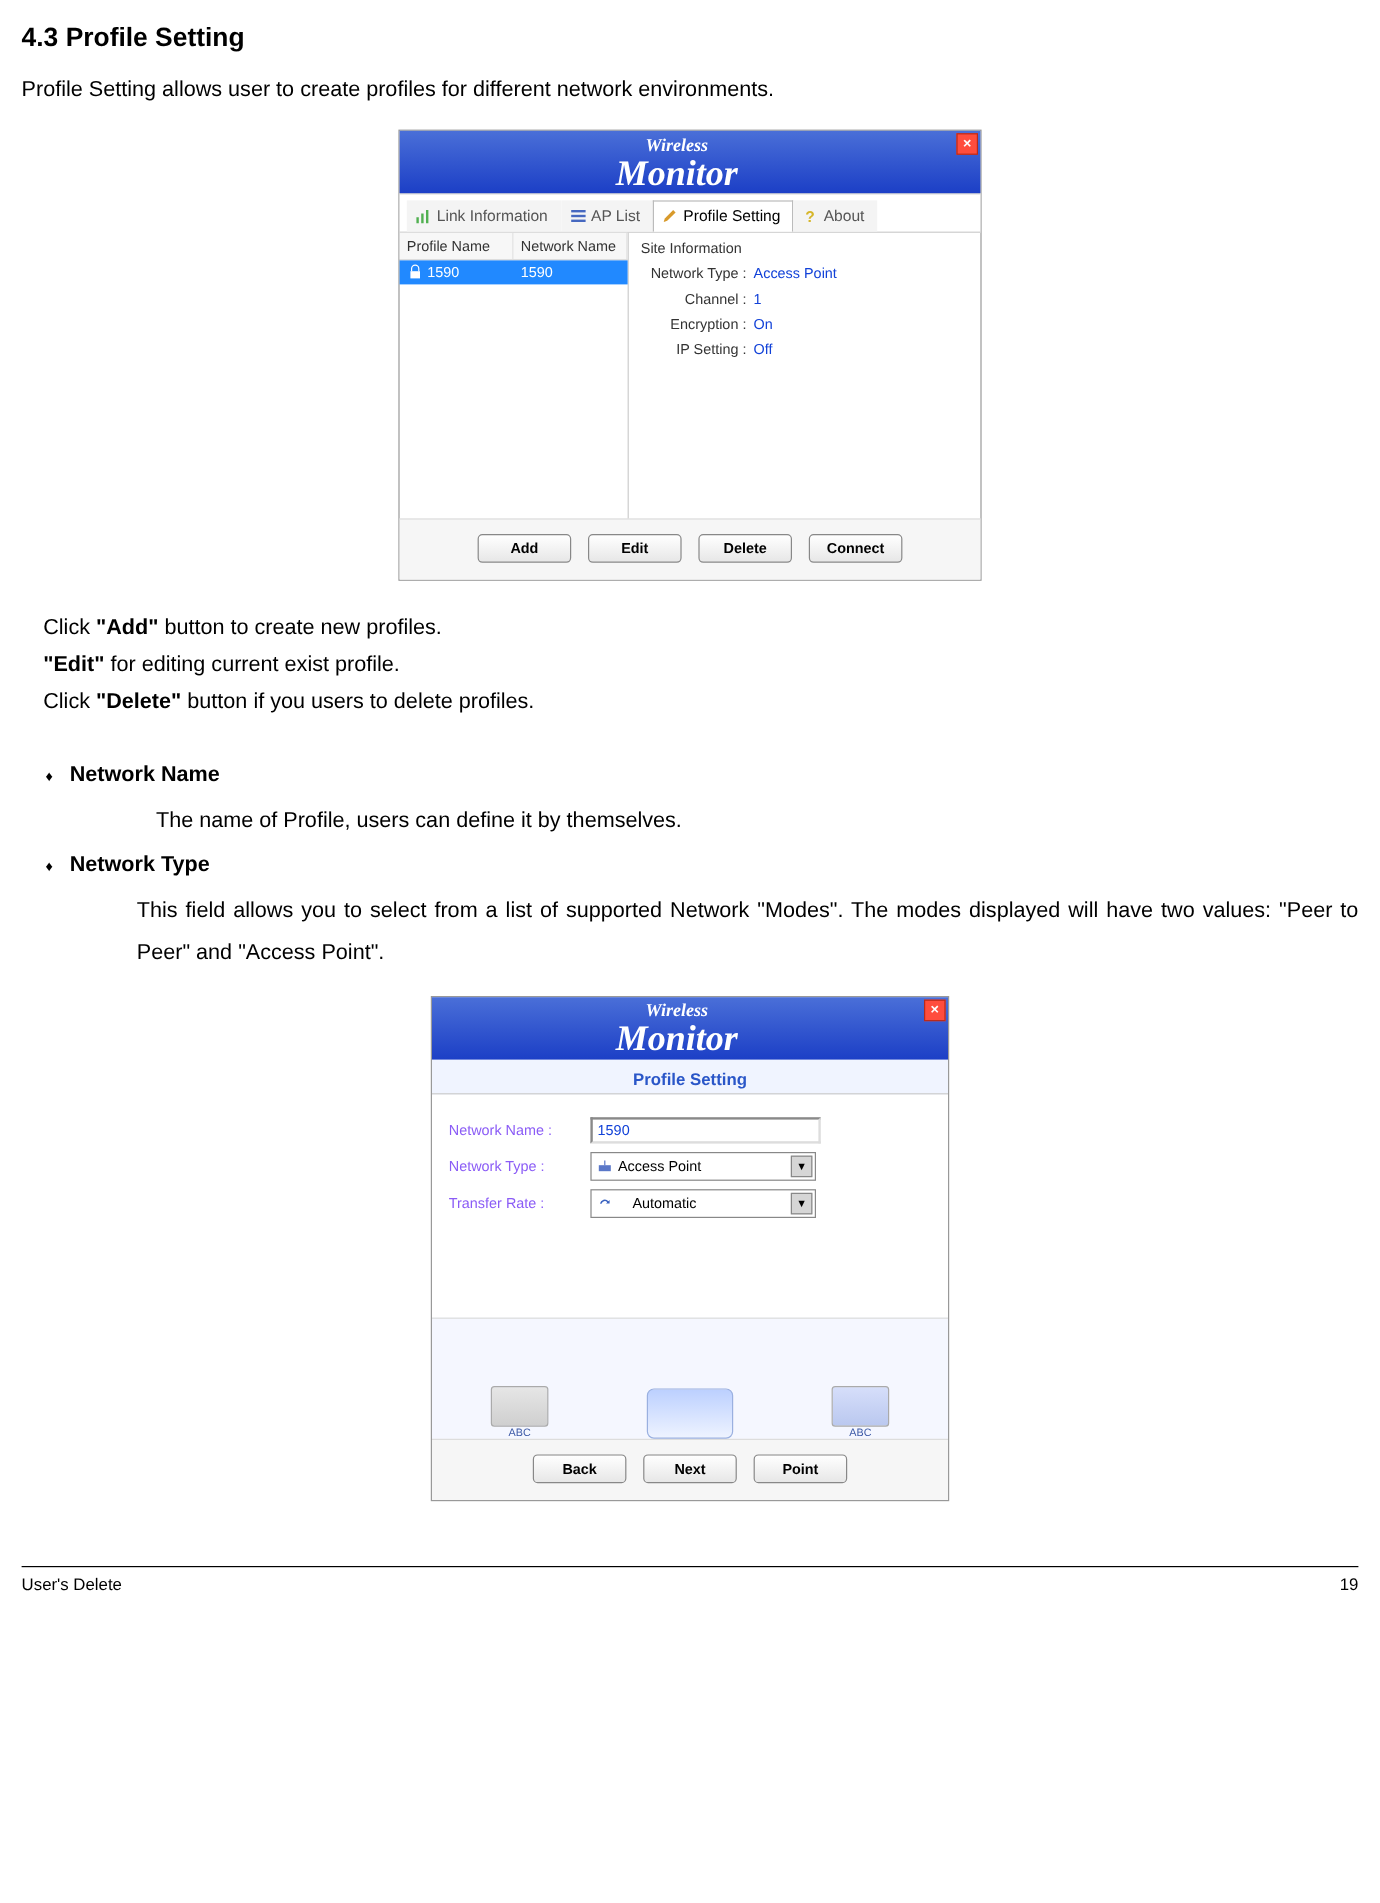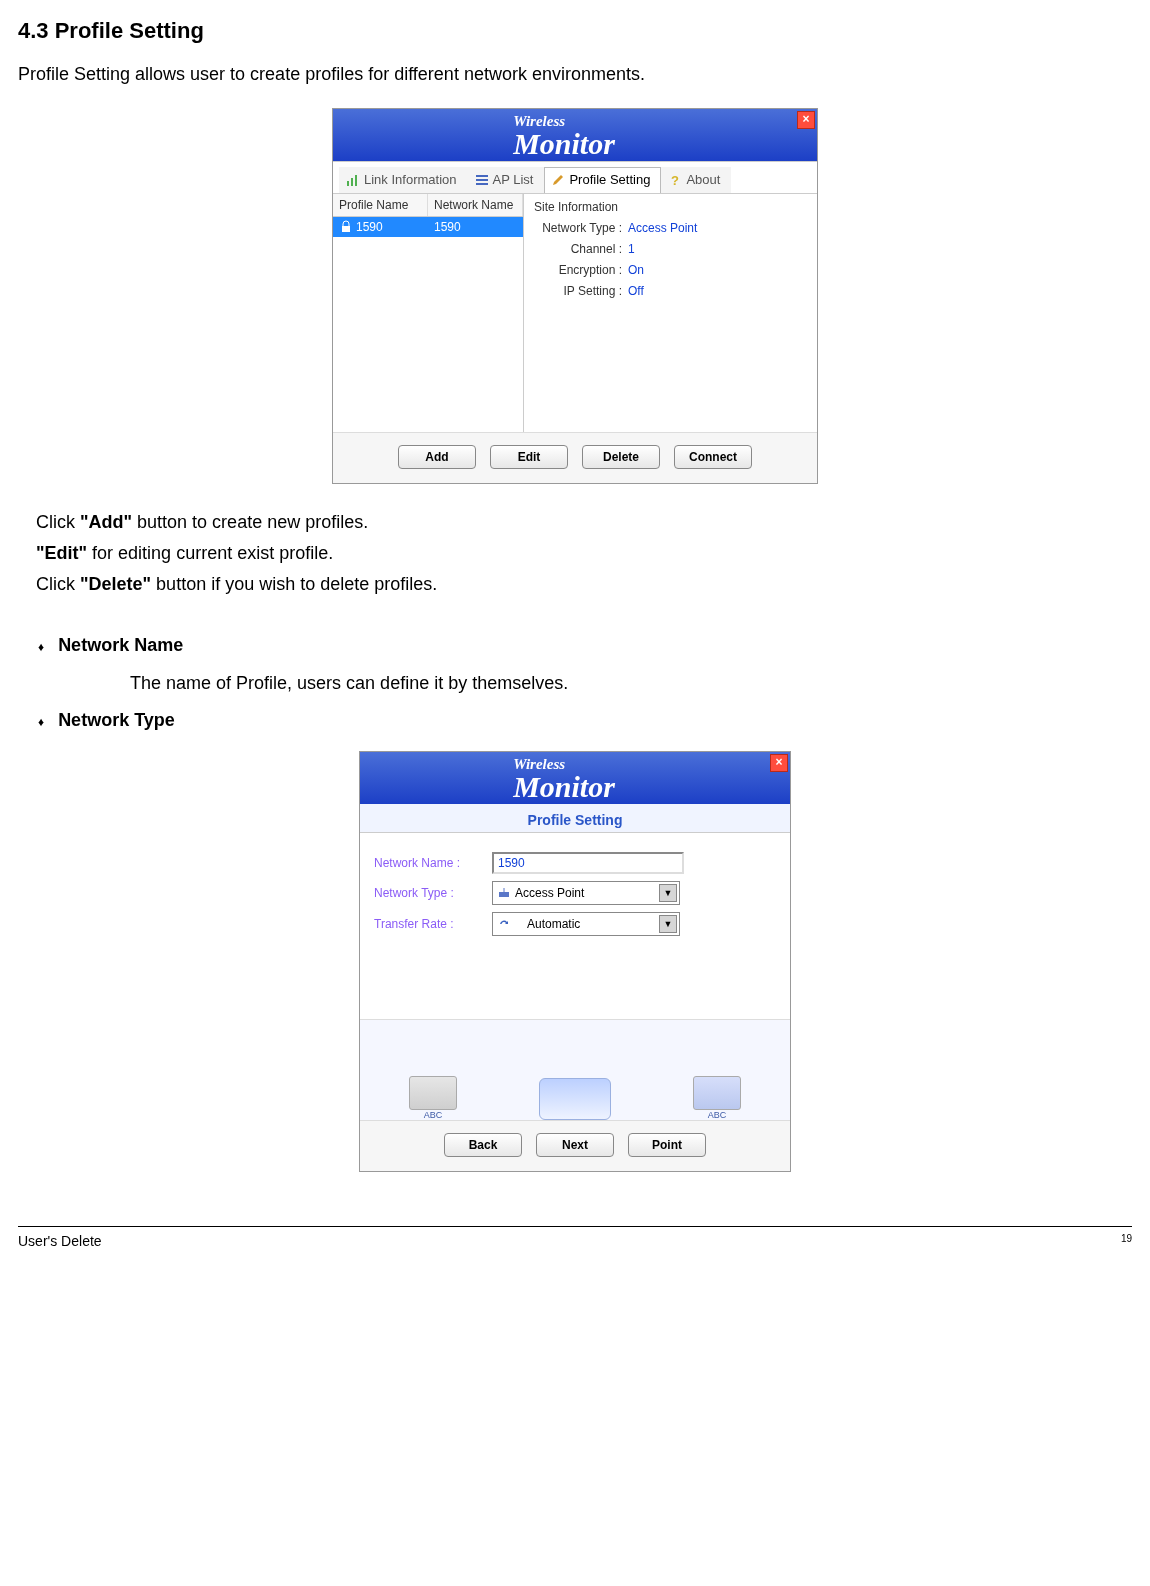--- a/index.html
+++ b/index.html
@@ -31,20 +31,21 @@
   .logo{
     display:flex; align-items:center; justify-content:center;
     height:52px;
   }
   .logo-text{
     font-family: "Times New Roman", serif;
     font-style:italic;
     font-weight:bold;
     font-size:18px;
     color:#fff;
+    text-align:center;
     line-height:1.0;
   }
   .logo-text .w{font-size:15px; color:#fff; }
   .logo-text .m{font-size:30px; color:#fff;}
   .close-x{
     position:absolute; top:2px; right:2px; width:16px; height:16px;
     background:#ff4d3d; border:1px solid #b82a1a; color:#fff;
     font-size:12px; line-height:14px; text-align:center; font-weight:bold;
     cursor:pointer;
   }
@@ -106,21 +107,21 @@
   .illus{
     height:92px; display:flex; align-items:flex-end; justify-content:space-around;
     border-top:1px solid #ddd; padding:8px 8px 0 8px; background:#f5f7ff;
   }
   .dev{font-size:9px; color:#3d5aa6; text-align:center;}
   .router{width:70px; height:40px; background:linear-gradient(#bcd0ff,#eef3ff); border:1px solid #9ab0e0; border-radius:6px;}
   .laptop{width:46px; height:32px; background:linear-gradient(#e6e6e6,#cfcfcf); border:1px solid #aaa; border-radius:3px;}
   .laptop.r{background:linear-gradient(#d6defa,#bac8ef);}
   hr.ft{border:none; border-top:1px solid #000; margin:26px 0 6px 0;}
   .footer{display:flex; justify-content:space-between; font-size:14px;}
-  .pg{font-size:10px;}
+  .pg{font-size:14px;}
 </style>
 </head>
 <body>
 
 <h2>4.3 Profile Setting</h2>
 <p class="para">Profile Setting allows user to create profiles for different network environments.</p>
 
 <div class="center">
 <div class="win" style="width:484px;">
   <div class="win-hdr">
@@ -217,35 +218,36 @@
 </div>
 
 <div class="body-text" style="margin-left:18px;">
   <p>
     <span>Click </span><span class="bold">"Add"</span><span> button to create new profiles.</span>
   </p>
   <p>
     <span class="bold">"Edit"</span><span> for editing current exist profile.</span>
   </p>
   <p>
-    <span>Click </span><span class="bold">"Delete"</span><span> button if you wish to delete profiles.</span>
+    <span>Click </span><span class="bold">"Delete"</span><span> button if you users to delete profiles.</span>
   </p>
 </div>
 
 <div class="bullets">
   <div class="bullet-row">
     <span class="diamond">♦</span>
     <span class="bullet-title">Network Name</span>
   </div>
   <div class="bullet-body">The name of Profile, users can define it by themselves.</div>
 
   <div class="bullet-row">
     <span class="diamond">♦</span>
     <span class="bullet-title">Network Type</span>
   </div>
+  <div class="bullet-body" style="margin-left:76px;">This field allows you to select from a list of supported Network "Modes".   The modes displayed will have two values:  "Peer to Peer" and "Access Point".</div>
 </div>
 
 <div class="center">
 <div class="win" style="width:430px;">
   <div class="win-hdr">
     <div class="logo">
       <div class="logo-text">
         <span class="w">Wireless</span><br>
         <span class="m">Monitor</span>
       </div>

